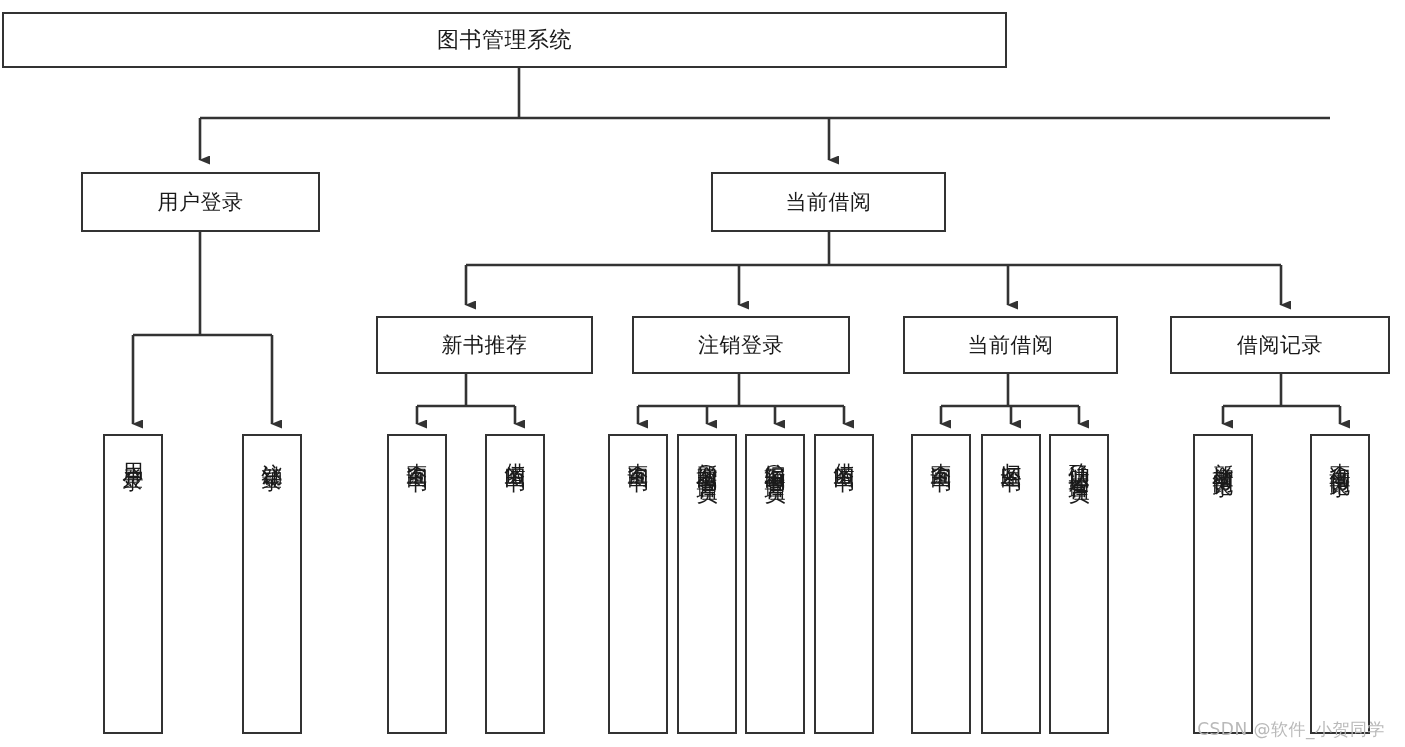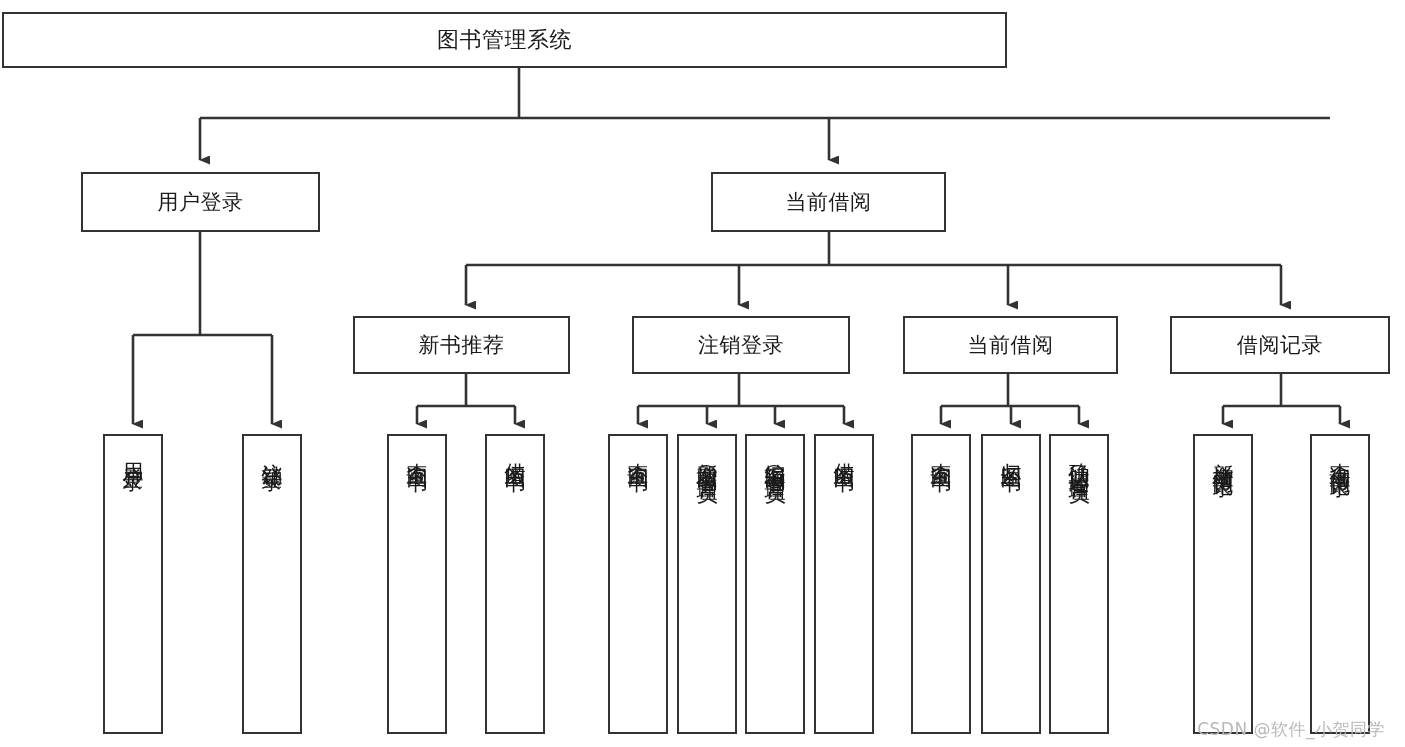--- a/index.html
+++ b/index.html
@@ -128,21 +128,21 @@
     <span class="lbl">图书管理系统</span>
   </div>
 
   <div class="node horiz" style="left:81px; top:172px; width:239px; height:60px;">
     <span class="lbl">用户登录</span>
   </div>
   <div class="node horiz" style="left:711px; top:172px; width:235px; height:60px;">
     <span class="lbl">当前借阅</span>
   </div>
 
-  <div class="node horiz" style="left:353px; top:316px; width:217px; height:58px;">
+  <div class="node horiz" style="left:376px; top:316px; width:217px; height:58px;">
     <span class="lbl">新书推荐</span>
   </div>
   <div class="node horiz" style="left:632px; top:316px; width:218px; height:58px;">
     <span class="lbl">注销登录</span>
   </div>
   <div class="node horiz" style="left:903px; top:316px; width:215px; height:58px;justify-content:center;">
     <span class="lbl">当前借阅</span>
   </div>
   <div class="node horiz" style="left:1170px; top:316px; width:220px; height:58px;">
     <span class="lbl">借阅记录</span>

